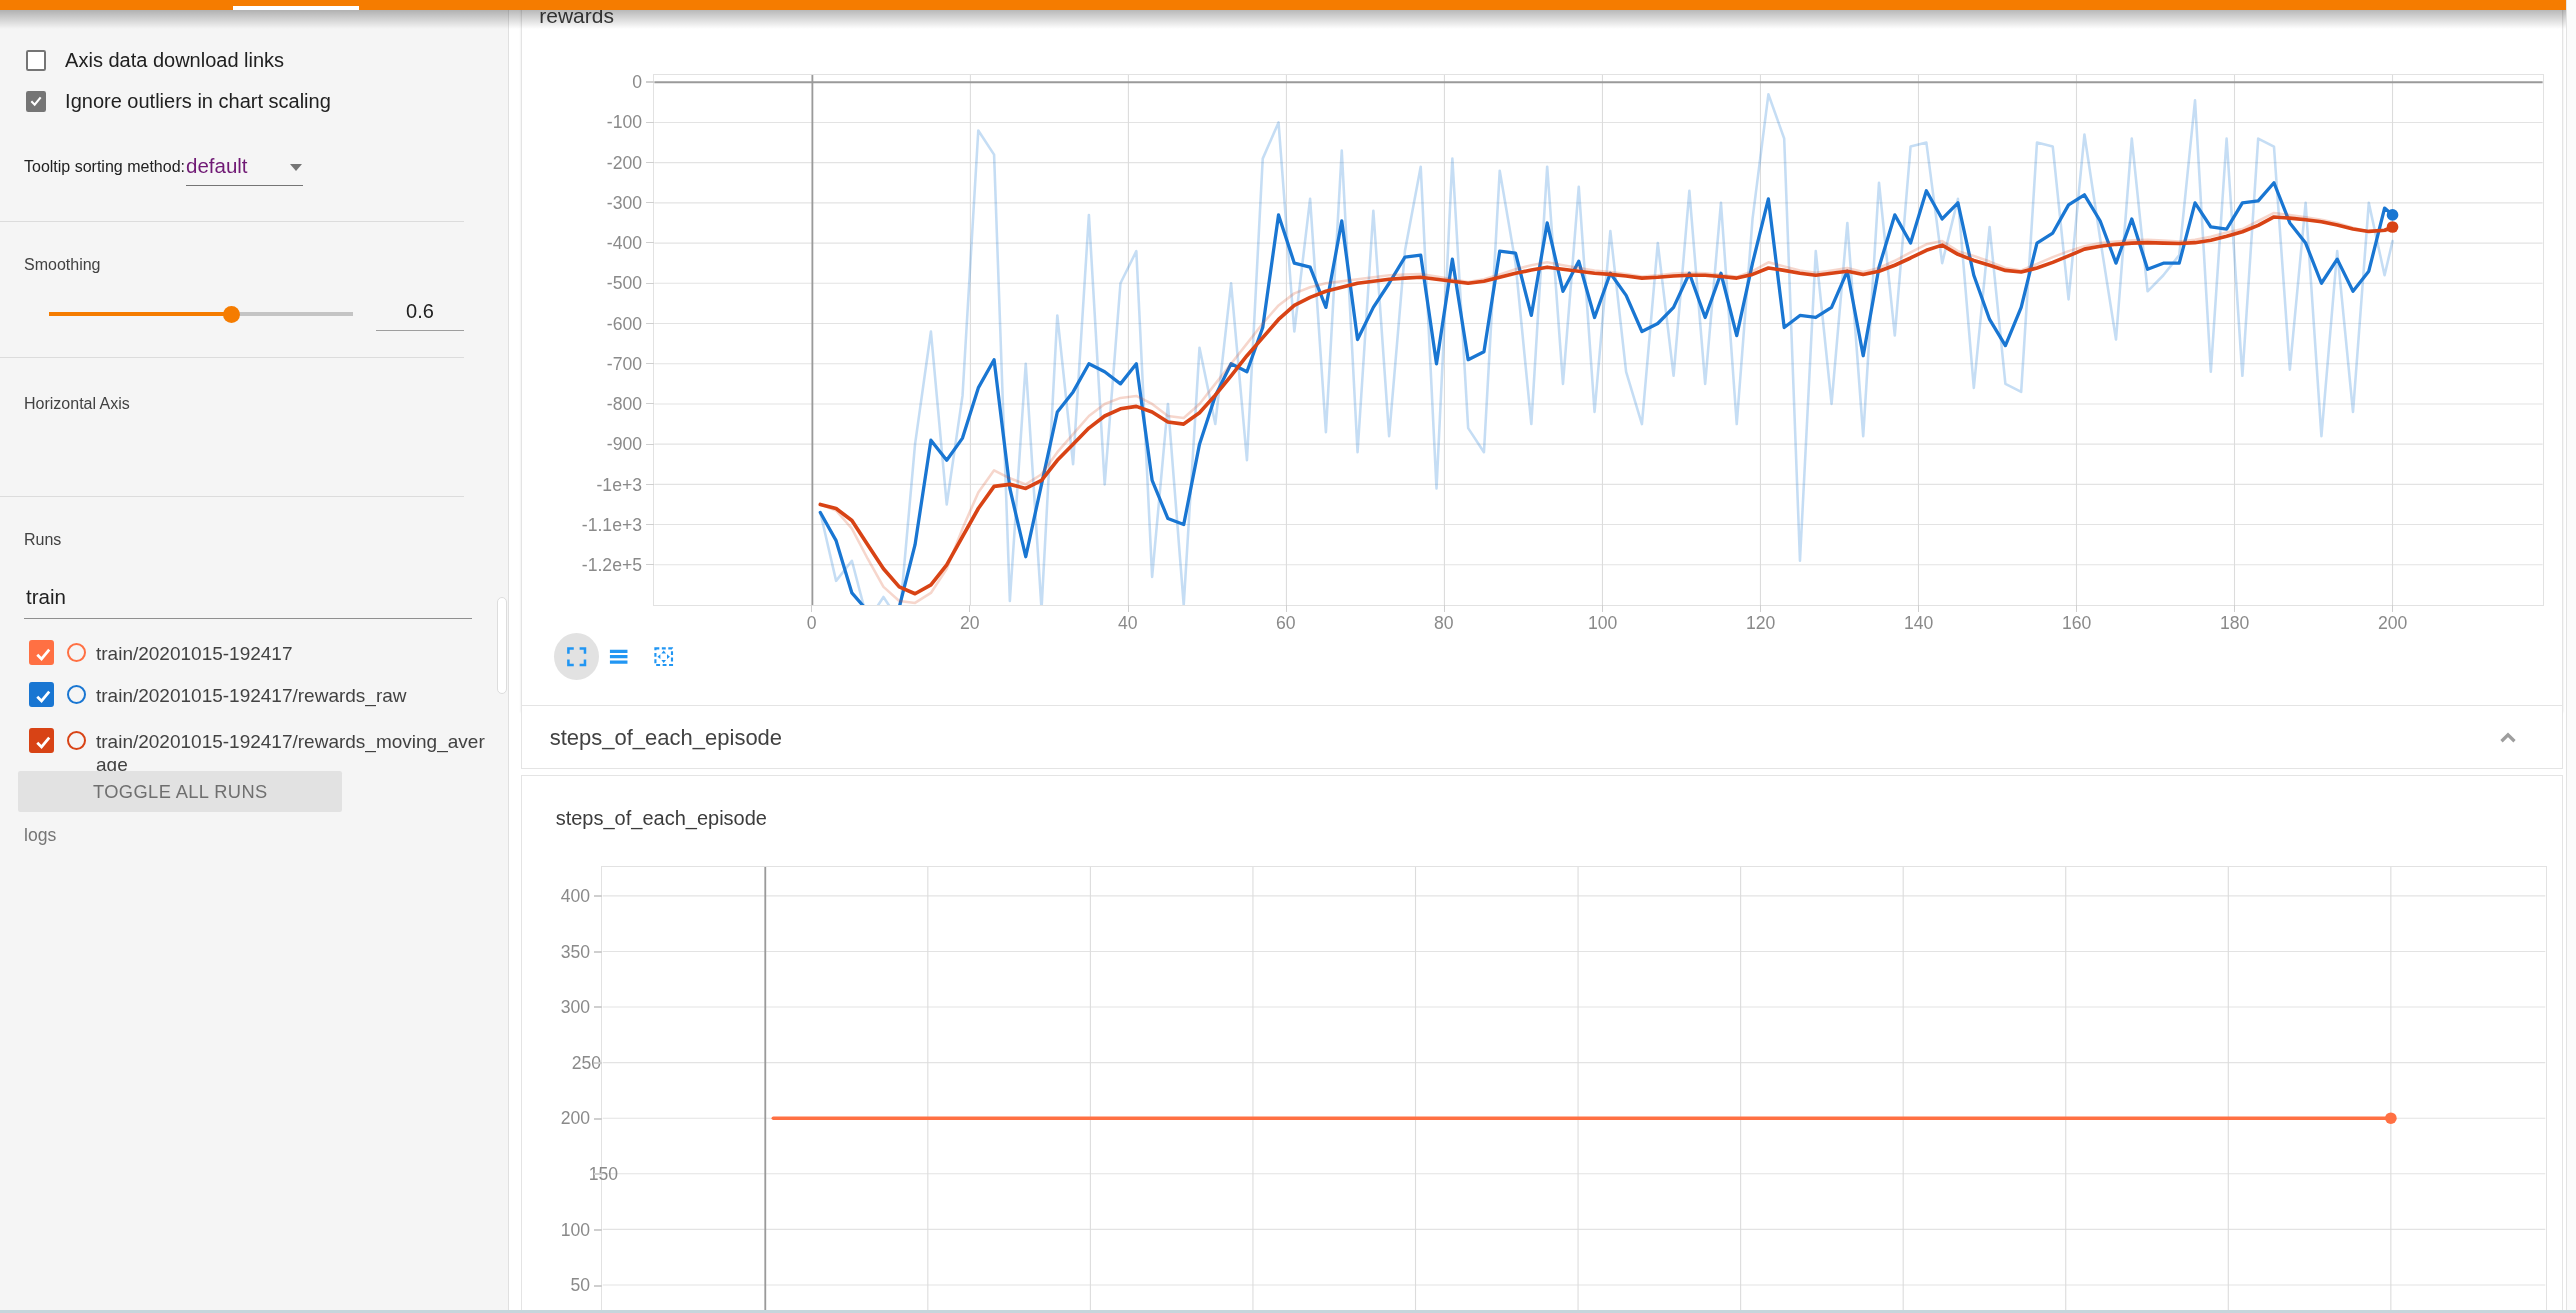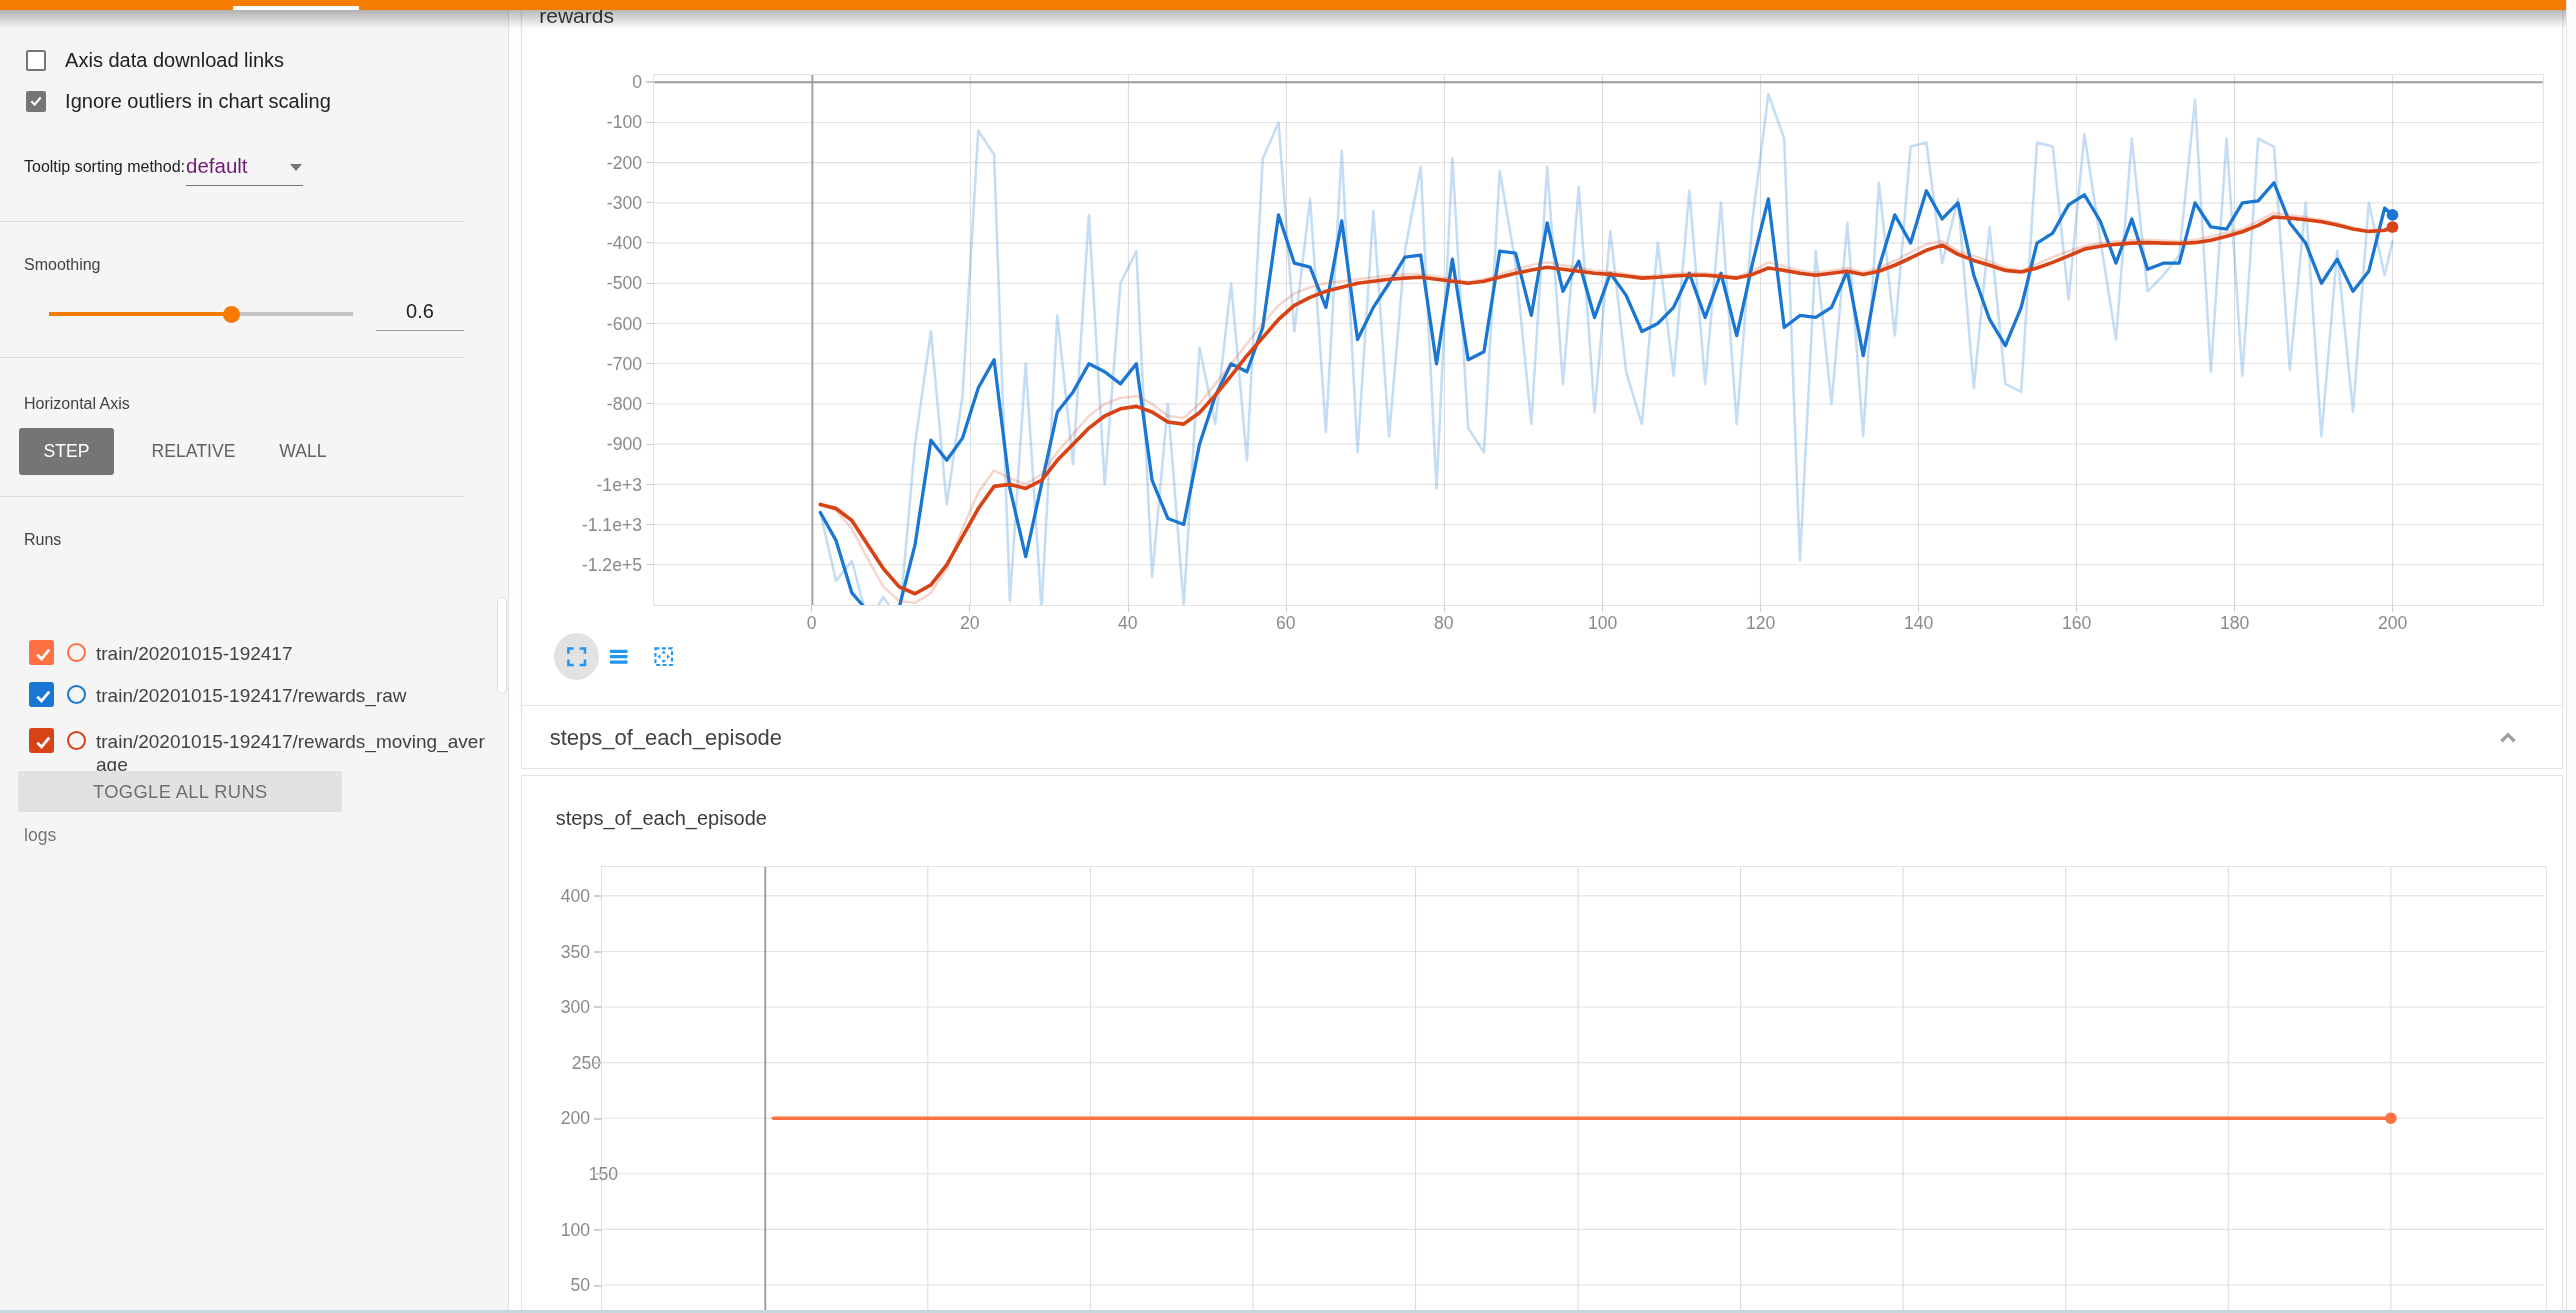--- a/index.html
+++ b/index.html
@@ -125,29 +125,25 @@
   <div class="slider">
     <div class="track"></div>
     <div class="fill" id="slider-fill" style="width: 60%;"></div>
     <div class="thumb" id="slider-thumb" style="left: calc(60% - 8.8px);"></div>
   </div>
   <div class="smooth-box">0.6</div>
 
   <div class="divider" id="div2"></div>
 
   <div class="sb-heading" id="lbl-ha">Horizontal Axis</div>
-  <div class="ha-row">
-    <div class="ha-btn active">STEP</div>
-    <div class="ha-btn" id="ha-rel">RELATIVE</div>
-    <div class="ha-btn" id="ha-wall">WALL</div>
-  </div>
 
   <div class="divider" id="div3"></div>
 
   <div class="sb-heading" id="lbl-runs">Runs</div>
+  <input class="run-filter" value="train" style="">
 
   <div class="run-row" id="run1">
     <div class="run-cb cb" style="background: rgb(255, 112, 67); border: 2.2px solid rgb(255, 112, 67);">
       <svg viewBox="0 0 24 24">
           <path d="M5 12.5l5 5 9-11" stroke="#fff" stroke-width="3.2" fill="none"></path>
         </svg>
     </div>
     <div class="run-ring ring" style="border-color: rgb(255, 112, 67);"></div>
     <div class="run-label">train/20201015-192417</div>
   </div>

